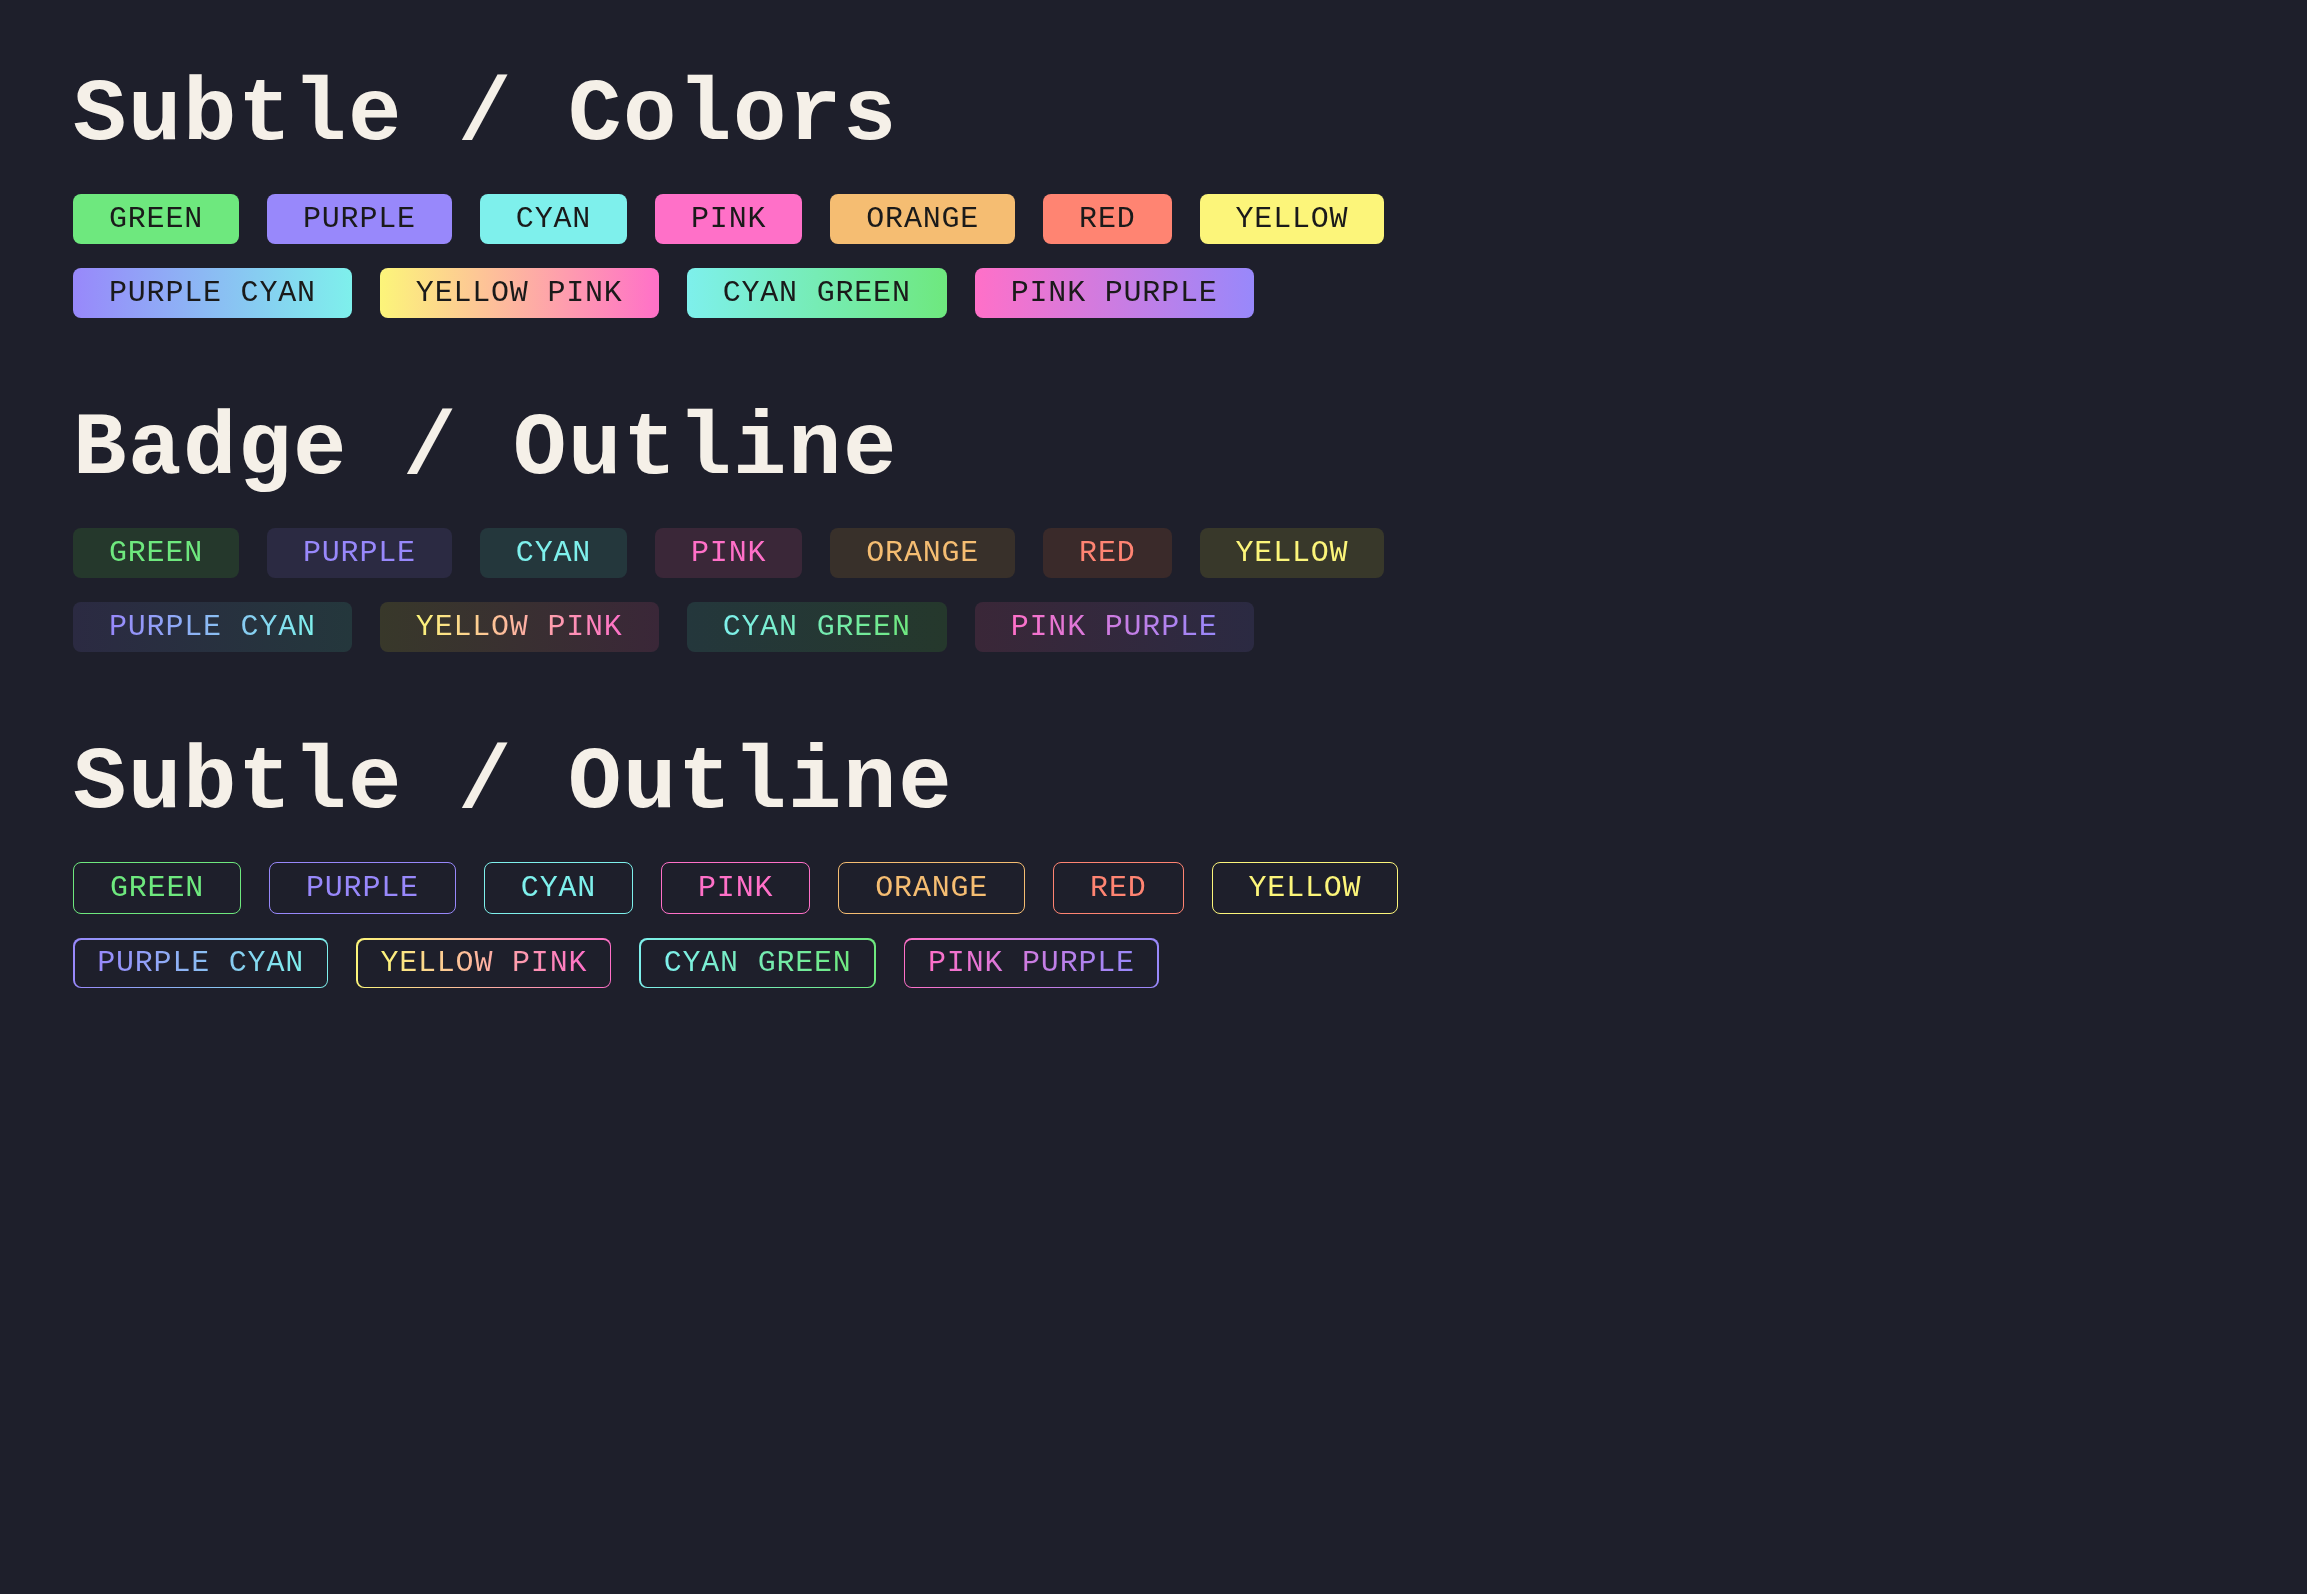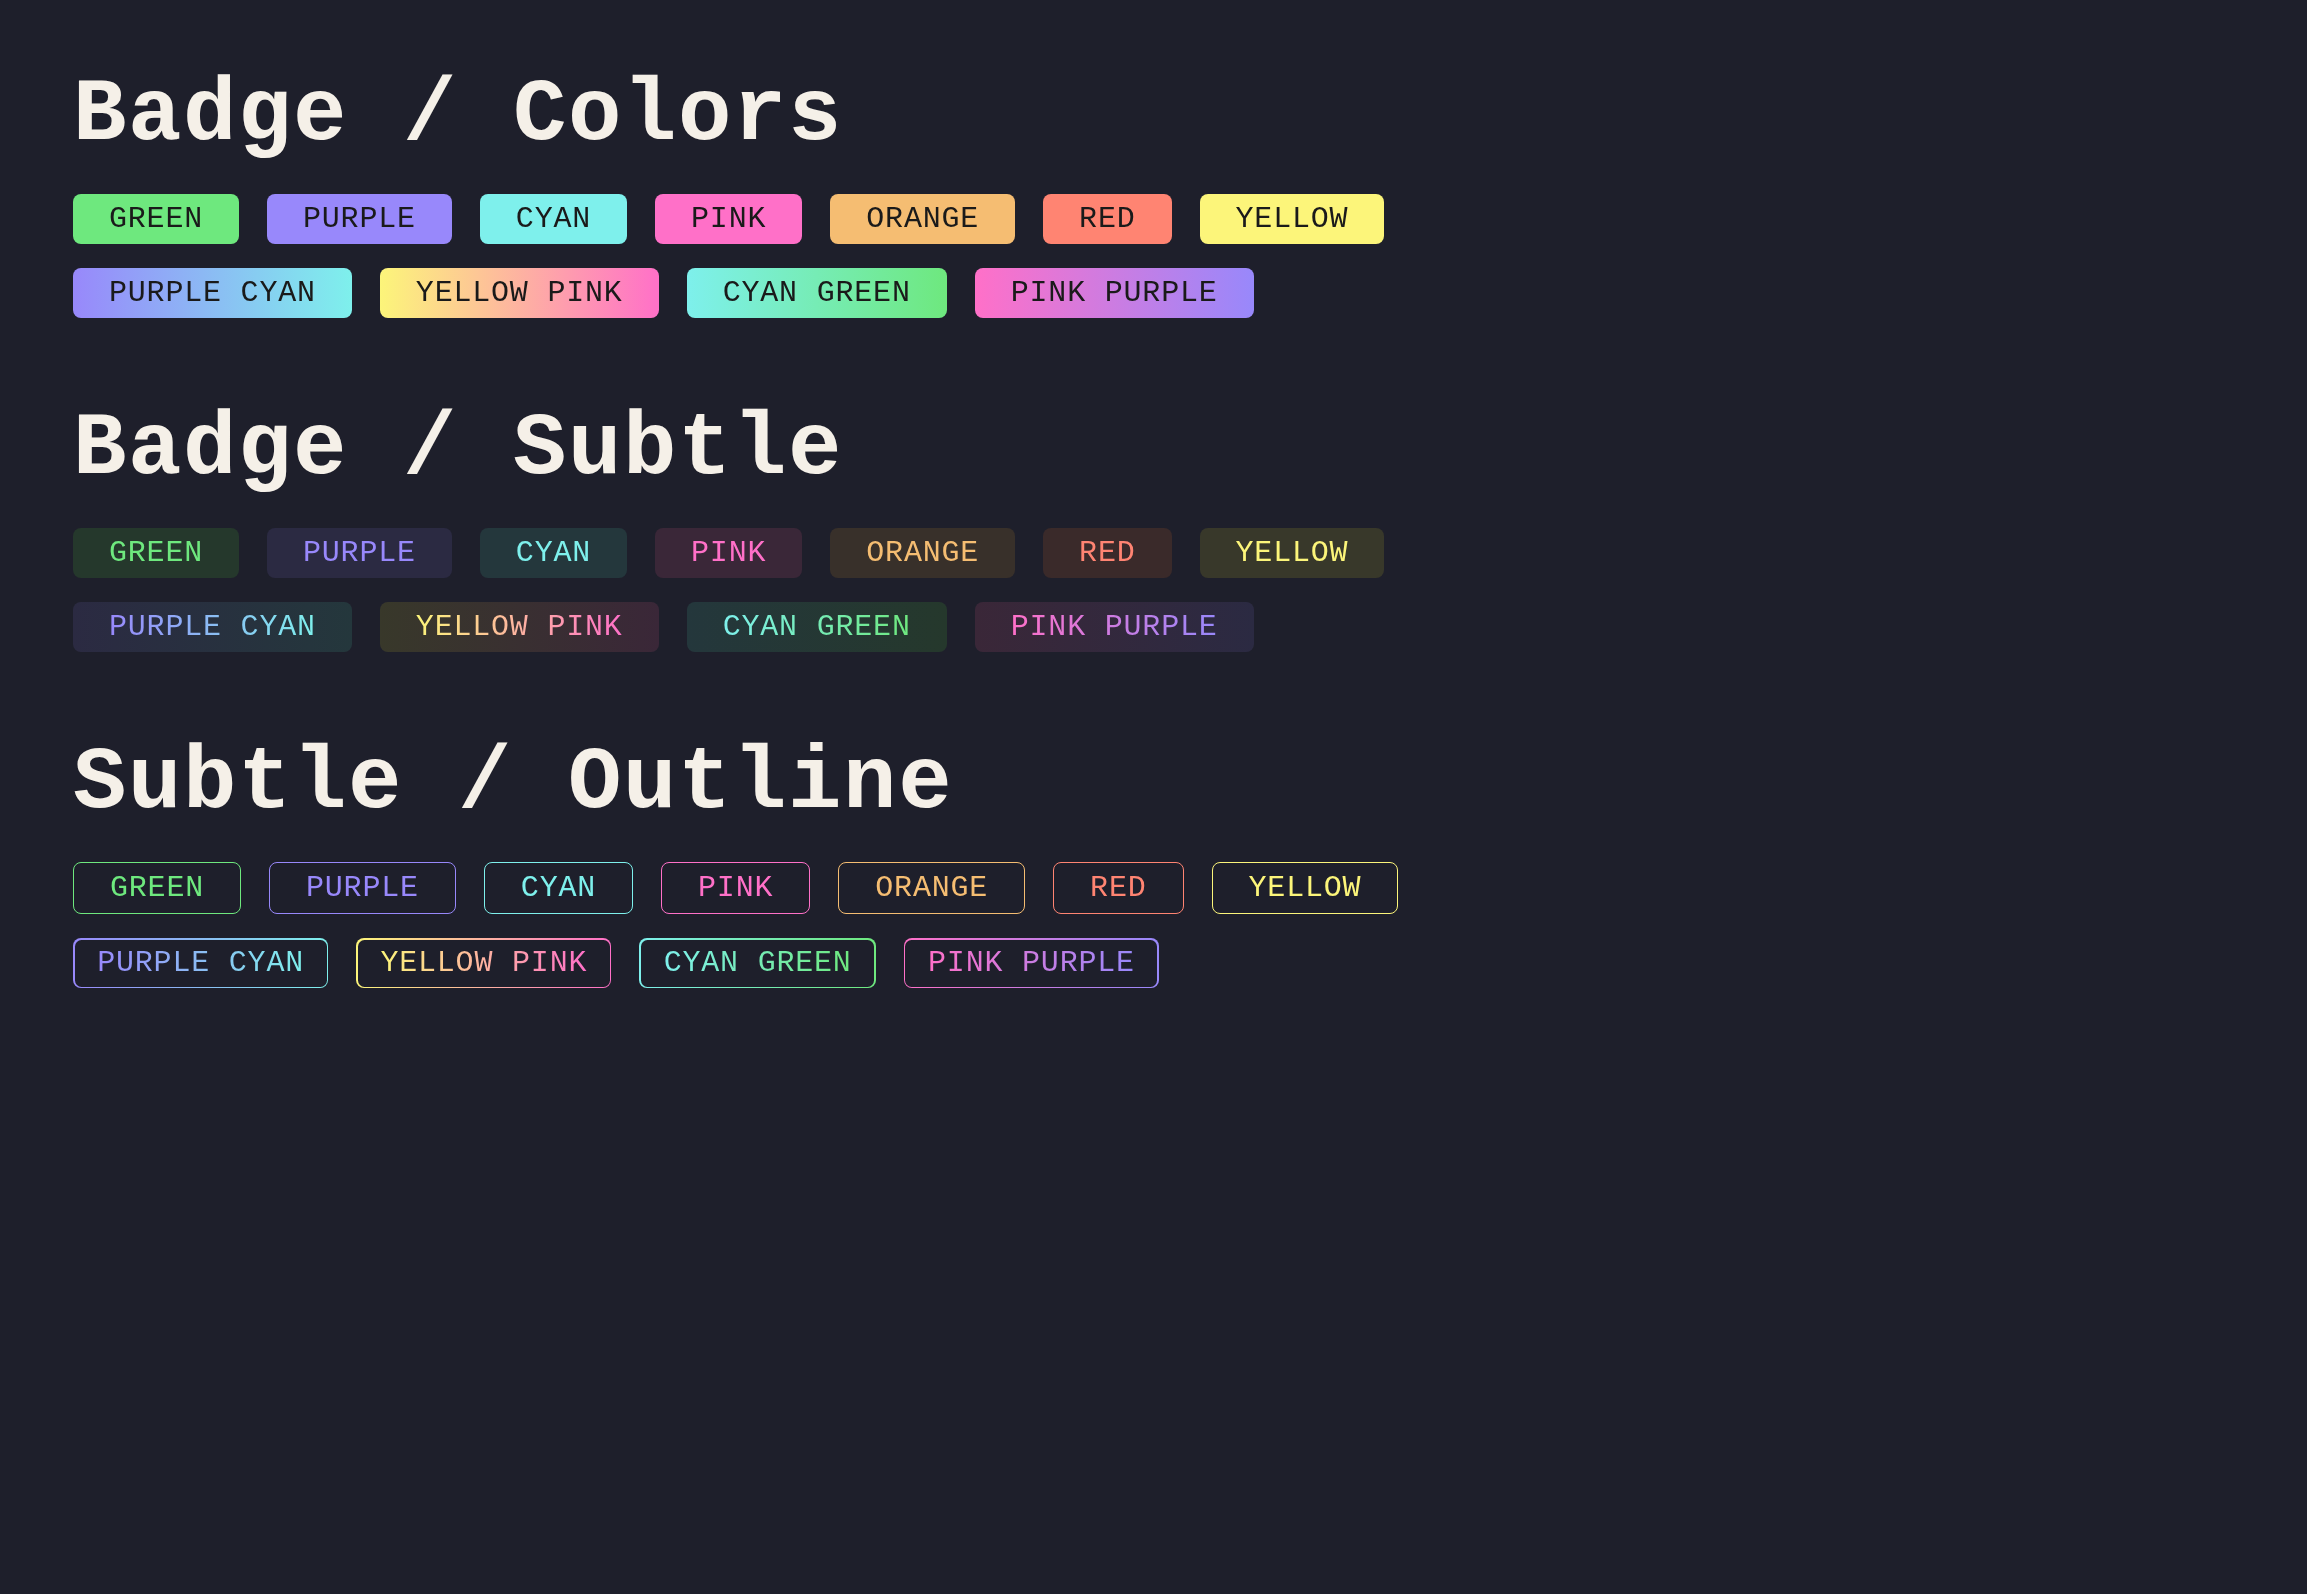--- a/index.html
+++ b/index.html
@@ -94,40 +94,40 @@
     .g-pink-purple { background: linear-gradient(90deg, #ff70c8, #9888fb); }
     .gt-purple-cyan { background: linear-gradient(90deg, #9888fb, #7ef0ec); -webkit-background-clip: text; background-clip: text; -webkit-text-fill-color: transparent; font-size: 30px; font-weight: 500; letter-spacing: 0.8px; }
     .gt-yellow-pink { background: linear-gradient(90deg, #fcf57a, #ff70c8); -webkit-background-clip: text; background-clip: text; -webkit-text-fill-color: transparent; font-size: 30px; font-weight: 500; letter-spacing: 0.8px; }
     .gt-cyan-green { background: linear-gradient(90deg, #7ef0ec, #6ee87e); -webkit-background-clip: text; background-clip: text; -webkit-text-fill-color: transparent; font-size: 30px; font-weight: 500; letter-spacing: 0.8px; }
     .gt-pink-purple { background: linear-gradient(90deg, #ff70c8, #9888fb); -webkit-background-clip: text; background-clip: text; -webkit-text-fill-color: transparent; font-size: 30px; font-weight: 500; letter-spacing: 0.8px; }
   </style>
 </head>
 <body>
 
 <div class="section">
-  <h1 class="section-title">Badge / Colors</h1>
+  <h1 class="section-title">Subtle / Colors</h1>
   <div class="badge-row">
     <div class="badge solid-green">GREEN</div>
     <div class="badge solid-purple">PURPLE</div>
     <div class="badge solid-cyan">CYAN</div>
     <div class="badge solid-pink">PINK</div>
     <div class="badge solid-orange">ORANGE</div>
     <div class="badge solid-red">RED</div>
     <div class="badge solid-yellow">YELLOW</div>
   </div>
   <div class="badge-row">
     <div class="badge solid-purple-cyan">PURPLE CYAN</div>
     <div class="badge solid-yellow-pink">YELLOW PINK</div>
     <div class="badge solid-cyan-green">CYAN GREEN</div>
     <div class="badge solid-pink-purple">PINK PURPLE</div>
   </div>
 </div>
 
 <div class="section">
-  <h1 class="section-title">Badge / Subtle</h1>
+  <h1 class="section-title">Badge / Outline</h1>
   <div class="badge-row">
     <div class="badge subtle-green">GREEN</div>
     <div class="badge subtle-purple">PURPLE</div>
     <div class="badge subtle-cyan">CYAN</div>
     <div class="badge subtle-pink">PINK</div>
     <div class="badge subtle-orange">ORANGE</div>
     <div class="badge subtle-red">RED</div>
     <div class="badge subtle-yellow">YELLOW</div>
   </div>
   <div class="badge-row">

